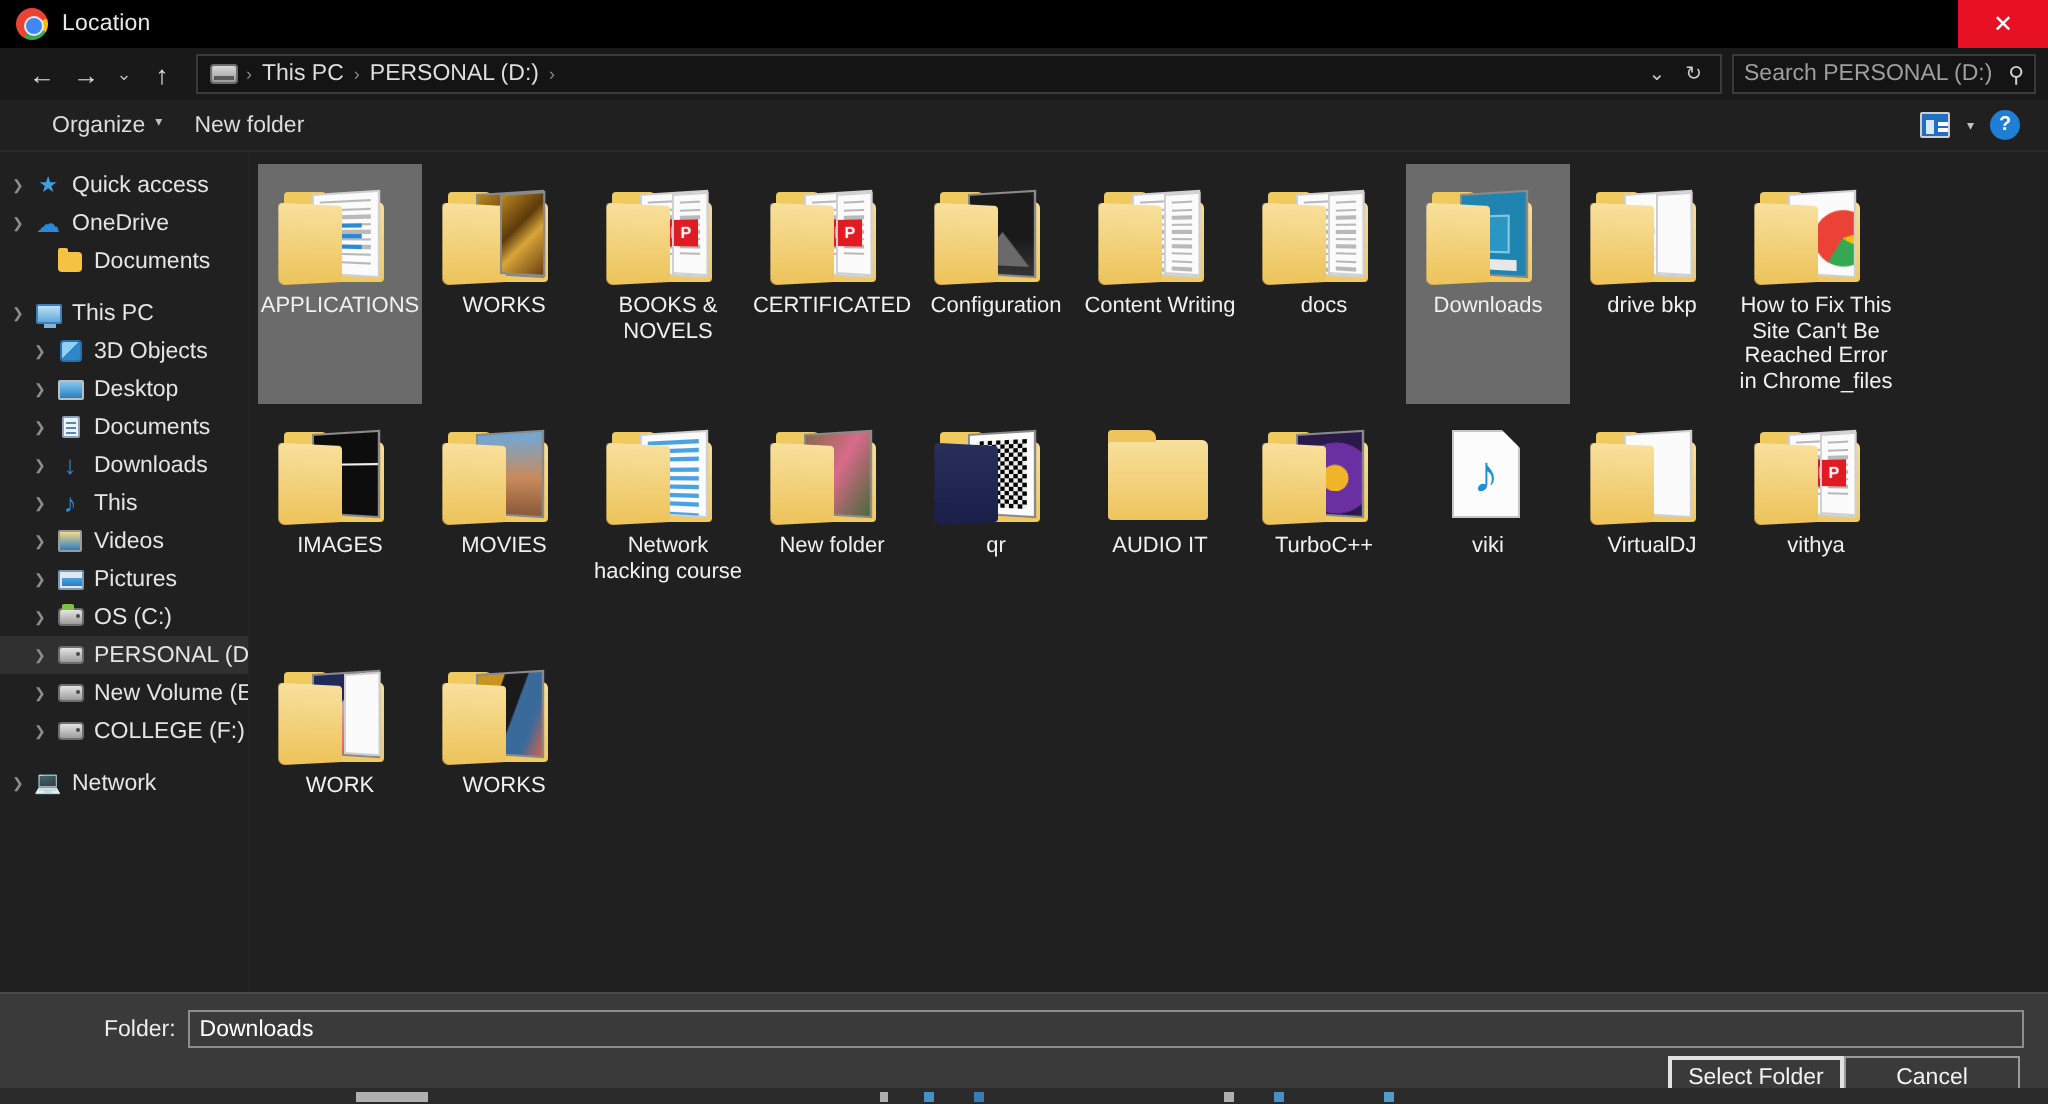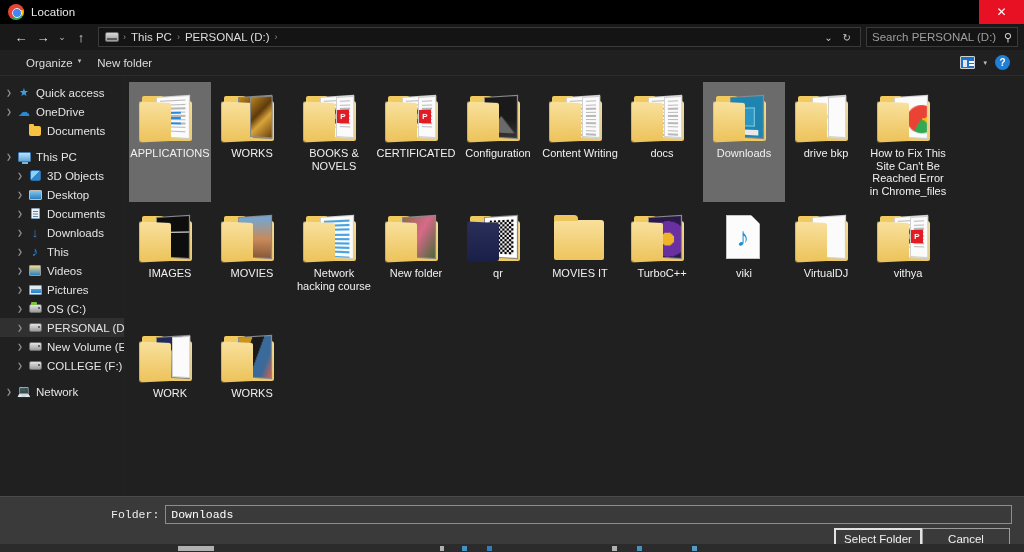--- a/index.html
+++ b/index.html
@@ -491,22 +491,21 @@
   
   .bottom {
     height: 56px;
     background: #3a3a3a;
     position: relative;
     border-top: 1px solid #4a4a4a;
   }
   .folderrow {
     display: flex;
     align-items: center;
-    padding: 8px 12px 0 111px;
-    font-family: Liberation Mono, monospace;
+    padding: 8px 12px 0 52px;
   }
   .folderlabel {
     color: #ededed;
     font-size: 11.5px;
     margin-right: 6px;
     white-space: nowrap;
   }
   .folderinput {
     flex: 1;
     height: 19px;
@@ -970,21 +969,21 @@
               <span class="fback"></span>
               <span class="fpaper img img-qr"></span>
               <span class="ffront" style="background:linear-gradient(#2a2f5a,#1a1f4a)"></span>
             </span>
             <span class="cap">qr</span>
           </div>
           <div class="cell">
             <span class="thumb">
               <span class="plain-folder"></span>
             </span>
-            <span class="cap">MOVIES IT</span>
+            <span class="cap">AUDIO IT</span>
           </div>
           <div class="cell">
             <span class="thumb">
               <span class="fback"></span>
               <span class="fpaper img img-turbo"></span>
               <span class="ffront"></span>
             </span>
             <span class="cap">TurboC++</span>
           </div>
           <div class="cell">

